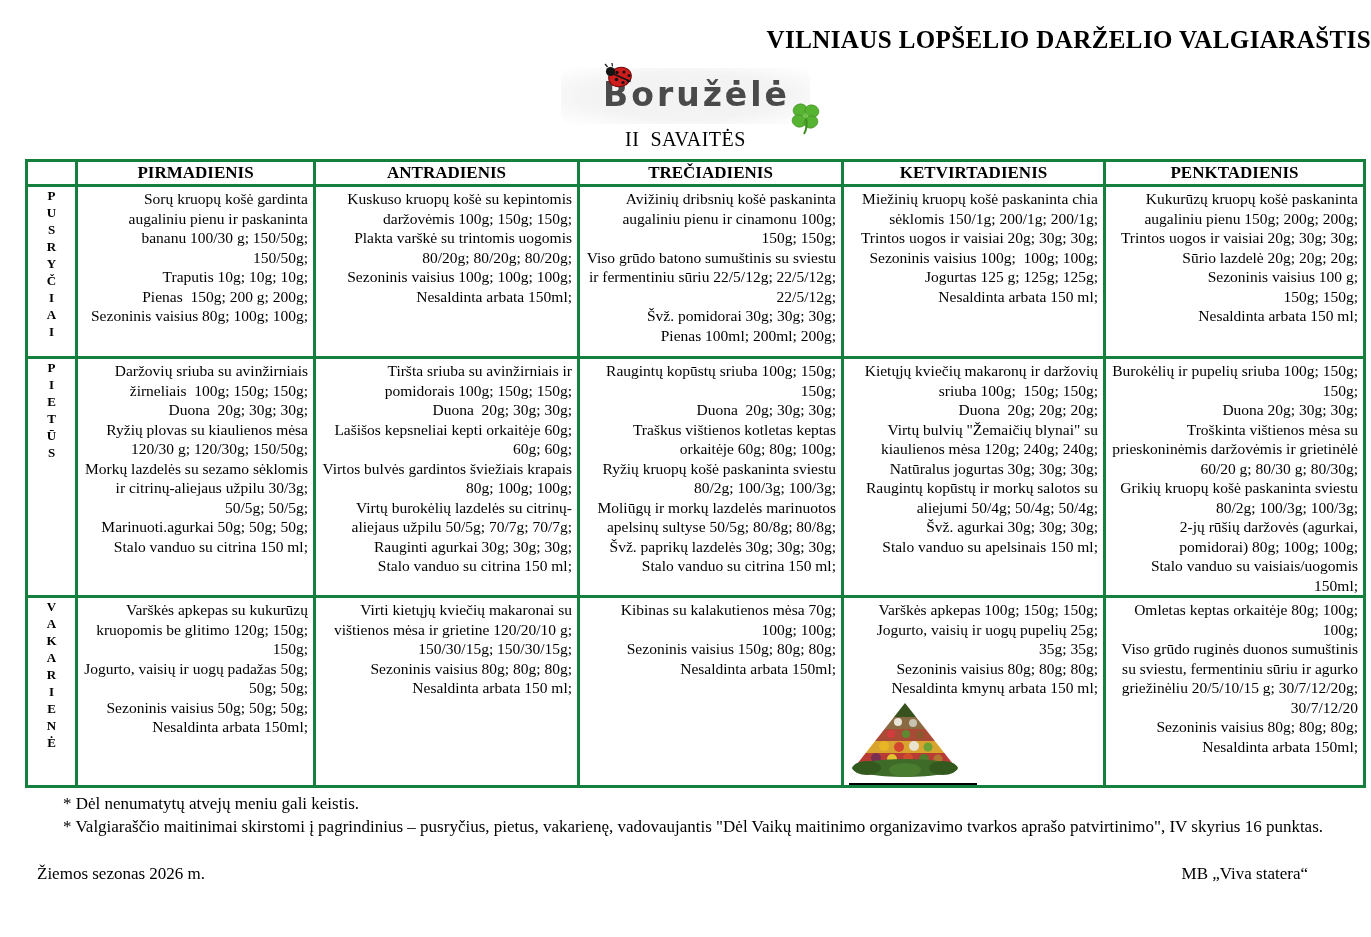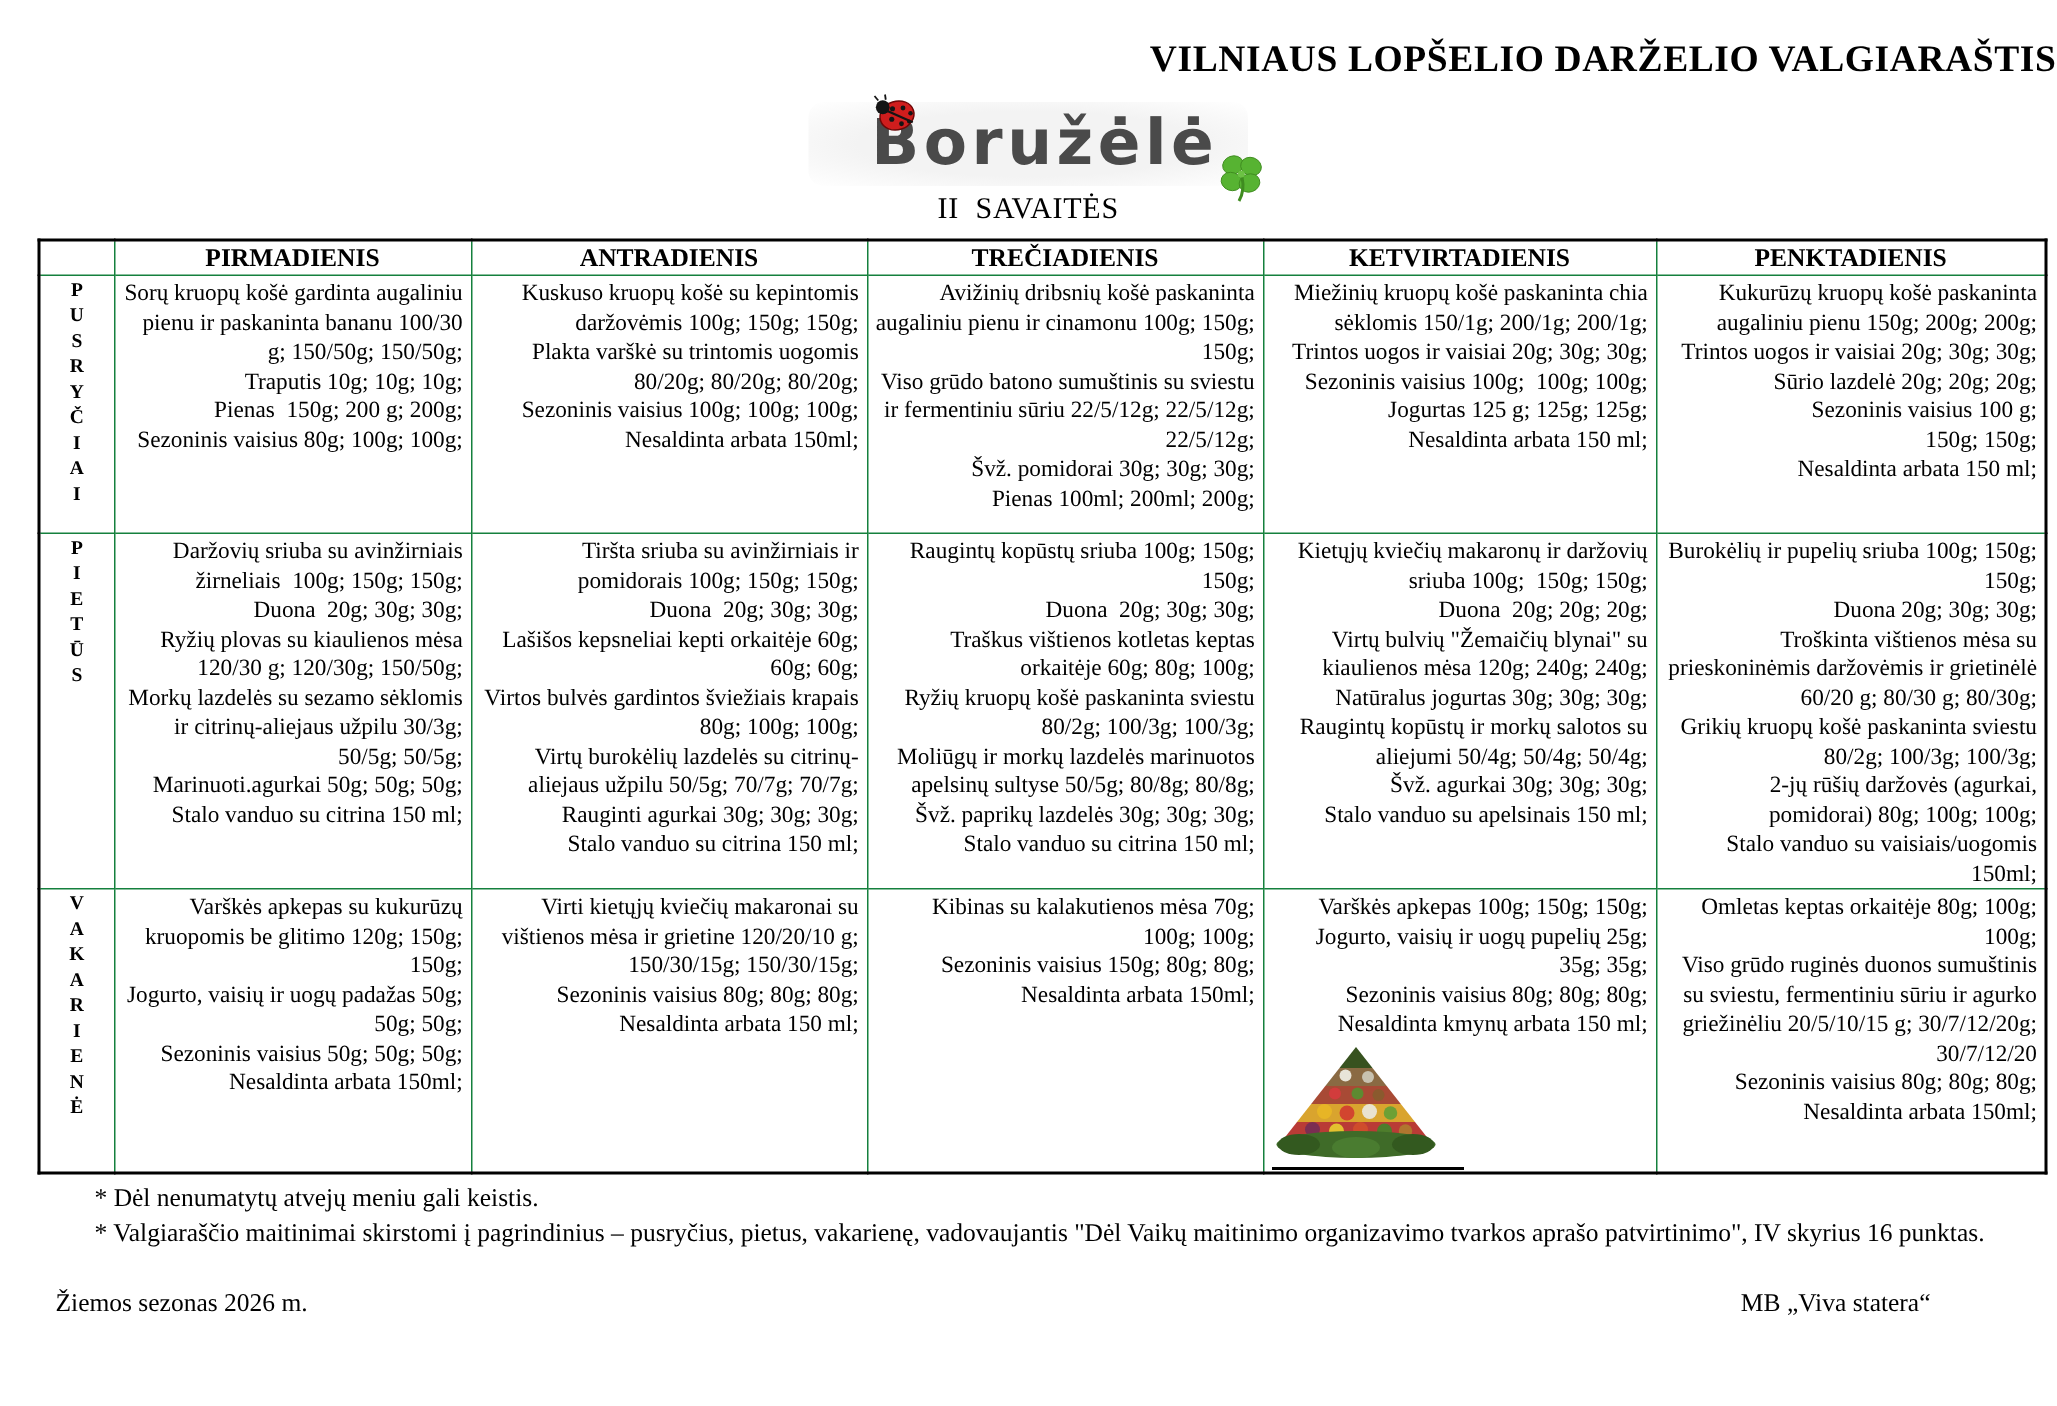--- a/index.html
+++ b/index.html
@@ -10,46 +10,46 @@
   }
   .doc-title{
     margin-top:26px;text-align:right;font-weight:bold;font-size:25px;letter-spacing:.4px;
   }
   .logo-wrap{
     position:relative;width:fit-content;margin:14px auto 0 auto;
     padding:2px 20px 4px 14px;border-radius:10px;
     background:radial-gradient(ellipse at center,#f3f3f3 55%,#ffffff 100%);
   }
   .logo-text{
-    font-family:"DejaVu Sans", sans-serif;font-size:42px;font-weight:600;
+    font-family:"DejaVu Sans", sans-serif;font-size:33px;font-weight:600;
     color:#4a4a4a;letter-spacing:3px;line-height:50px;margin-left:28px;
   }
   .ladybug{position:absolute;left:42px;top:-6px;}
   .clover{position:absolute;right:-14px;bottom:-12px;}
   .week-title{margin-top:4px;text-align:center;font-weight:normal;font-size:20px;white-space:pre;letter-spacing:.5px;}
   table.menu{
     border-collapse:collapse;table-layout:fixed;width:1338px;
     margin:8px 0 0 25px;border:2px solid #000;
   }
-  table.menu th, table.menu td{border:1px solid #15803d;vertical-align:top;}
+  table.menu th, table.menu td{border:3px solid #15803d;vertical-align:top;}
   th.day{font-size:17px;font-weight:bold;text-align:center;padding:1px 0;height:20px;}
   th.corner{width:50px;}
   td.meal-label{vertical-align:middle;text-align:center;padding:0;}
   .vlab{
     font-weight:bold;font-size:13px;line-height:17px;white-space:pre;
     text-align:center;margin:0 auto;
   }
   td.cell{padding:2px 5px 0 5px;font-size:15.5px;line-height:19.5px;text-align:right;}
   .menu-item{white-space:pre-wrap;}
   .pyramid{display:block;margin:4px 0 0 2px;}
   .pyramid-underline{width:128px;border-top:2px solid #000;margin:5px 0 0 0;}
   .footnotes{margin:4px 10px 0 63px;font-size:17px;line-height:23px;}
   .footer-row{
     display:flex;justify-content:space-between;align-items:baseline;
-    margin:26px 0 0 37px;padding-right:84px;font-size:17px;
+    margin:26px 0 0 37px;padding-right:63px;font-size:17px;
   }
 </style>
 </head>
 <body>
 
 <div>
 
   <div class="doc-title">VILNIAUS LOPŠELIO DARŽELIO VALGIARAŠTIS</div>
 
   <div class="logo-wrap">

